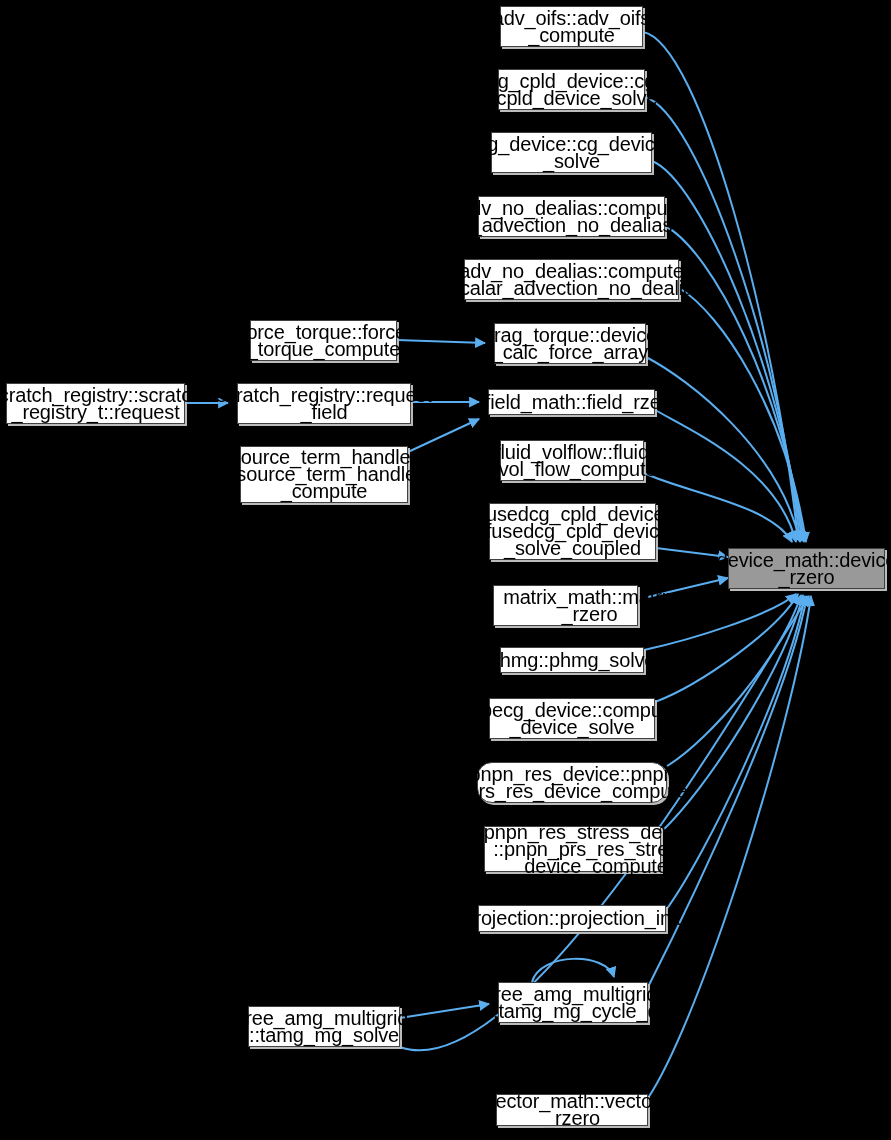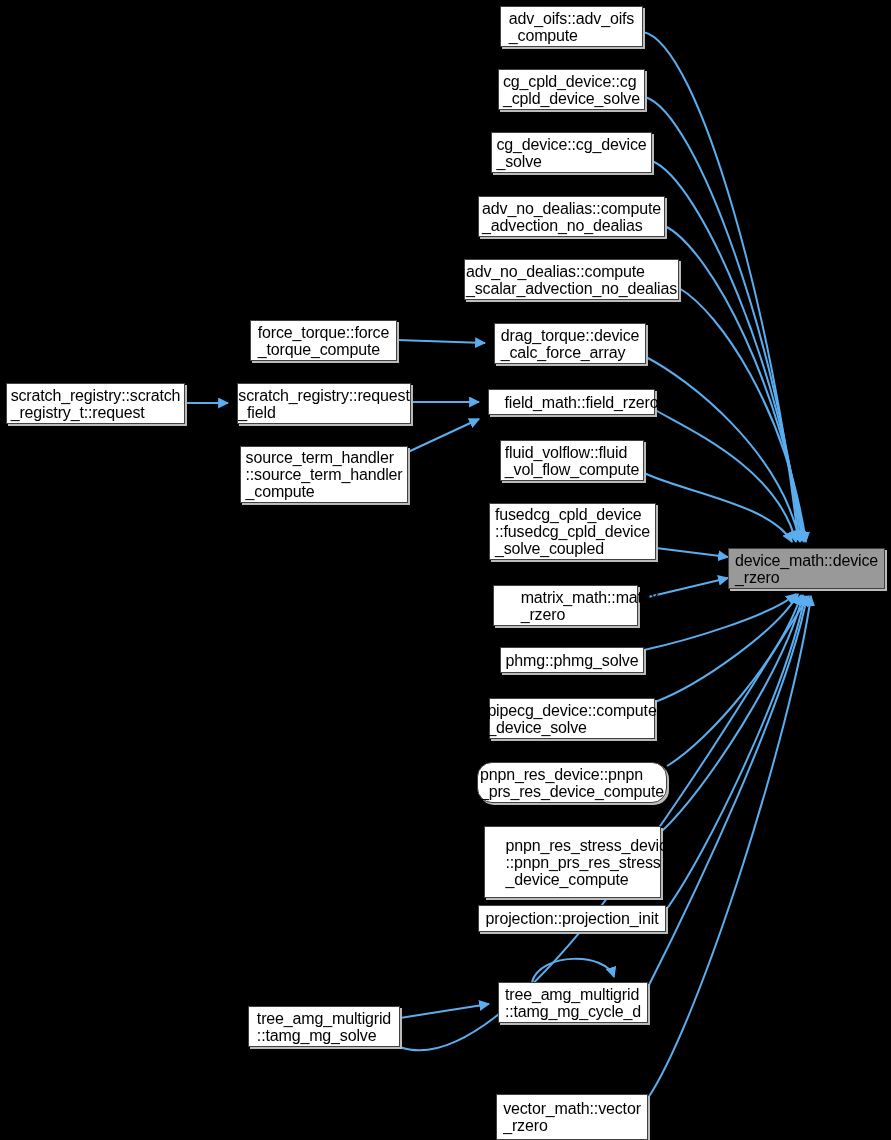--- a/index.html
+++ b/index.html
@@ -24,23 +24,23 @@
   }
   .node {
     position: absolute;
     box-sizing: border-box;
     background: #ffffff;
     border: 1px solid #404040;
     box-shadow: 2px 2px 0 0 #bbbbbb;
     display: flex;
     align-items: center;
     justify-content: center;
-    text-align: left;
+    text-align: center;
     color: #000000;
-    font-size: 16px;
+    font-size: 20px;
     line-height: 17px;
     letter-spacing: -0.15px;
     white-space: pre-line;
     z-index: 5;
   }
   .node.highlight {
     background: #999999;
   }
   .node span {
     display: block;
@@ -112,26 +112,26 @@
       <div class="node" style="left: 489px; top: 503px; width: 167px; height: 57px;"><span>fusedcg_cpld_device
 ::fusedcg_cpld_device
 _solve_coupled</span></div>
       <div class="node" style="left: 493px; top: 585px; width: 145px; height: 41px; padding-left: 48px;"><span>matrix_math::matrix
 _rzero</span></div>
       <div class="node" style="left: 500px; top: 647px; width: 144px; height: 26px;"><span>phmg::phmg_solve</span></div>
       <div class="node" style="left: 489px; top: 698px; width: 166px; height: 41px;"><span>pipecg_device::compute
 _device_solve</span></div>
       <div class="node" style="left: 477px; top: 762px; width: 190px; height: 41px; border-radius: 15px;"><span>pnpn_res_device::pnpn
 _prs_res_device_compute</span></div>
-      <div class="node" style="left: 484px; top: 826px; width: 177px; height: 72px; padding-left: 36px;"><span>pnpn_res_stress_device
+      <div class="node" style="left: 484px; top: 826px; width: 177px; height: 46px; padding-left: 36px;"><span>pnpn_res_stress_device
 ::pnpn_prs_res_stress
 _device_compute</span></div>
       <div class="node" style="left: 478px; top: 905px; width: 188px; height: 27px;"><span>projection::projection_init</span></div>
       <div class="node" style="left: 498px; top: 982px; width: 150px; height: 41px;"><span>tree_amg_multigrid
 ::tamg_mg_cycle_d</span></div>
       <div class="node" style="left: 248px; top: 1006px; width: 152px; height: 41px;"><span>tree_amg_multigrid
 ::tamg_mg_solve</span></div>
-      <div class="node" style="left: 496px; top: 1094px; width: 152px; height: 46px;"><span>vector_math::vector
+      <div class="node" style="left: 496px; top: 1094px; width: 152px; height: 32px;"><span>vector_math::vector
 _rzero</span></div>
       <div class="node highlight" style="left: 728px; top: 548px; width: 157px; height: 41px;"><span>device_math::device
 _rzero</span></div>
     </div>
 </div>
 
 </body></html>

